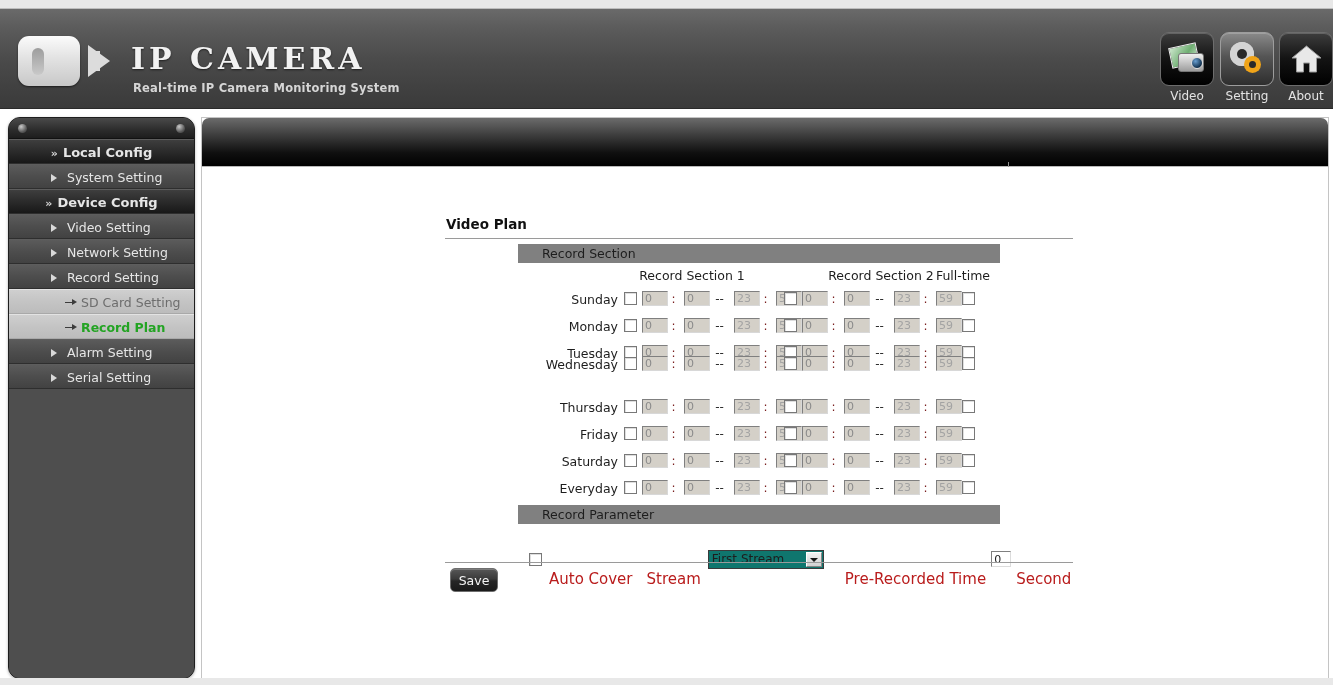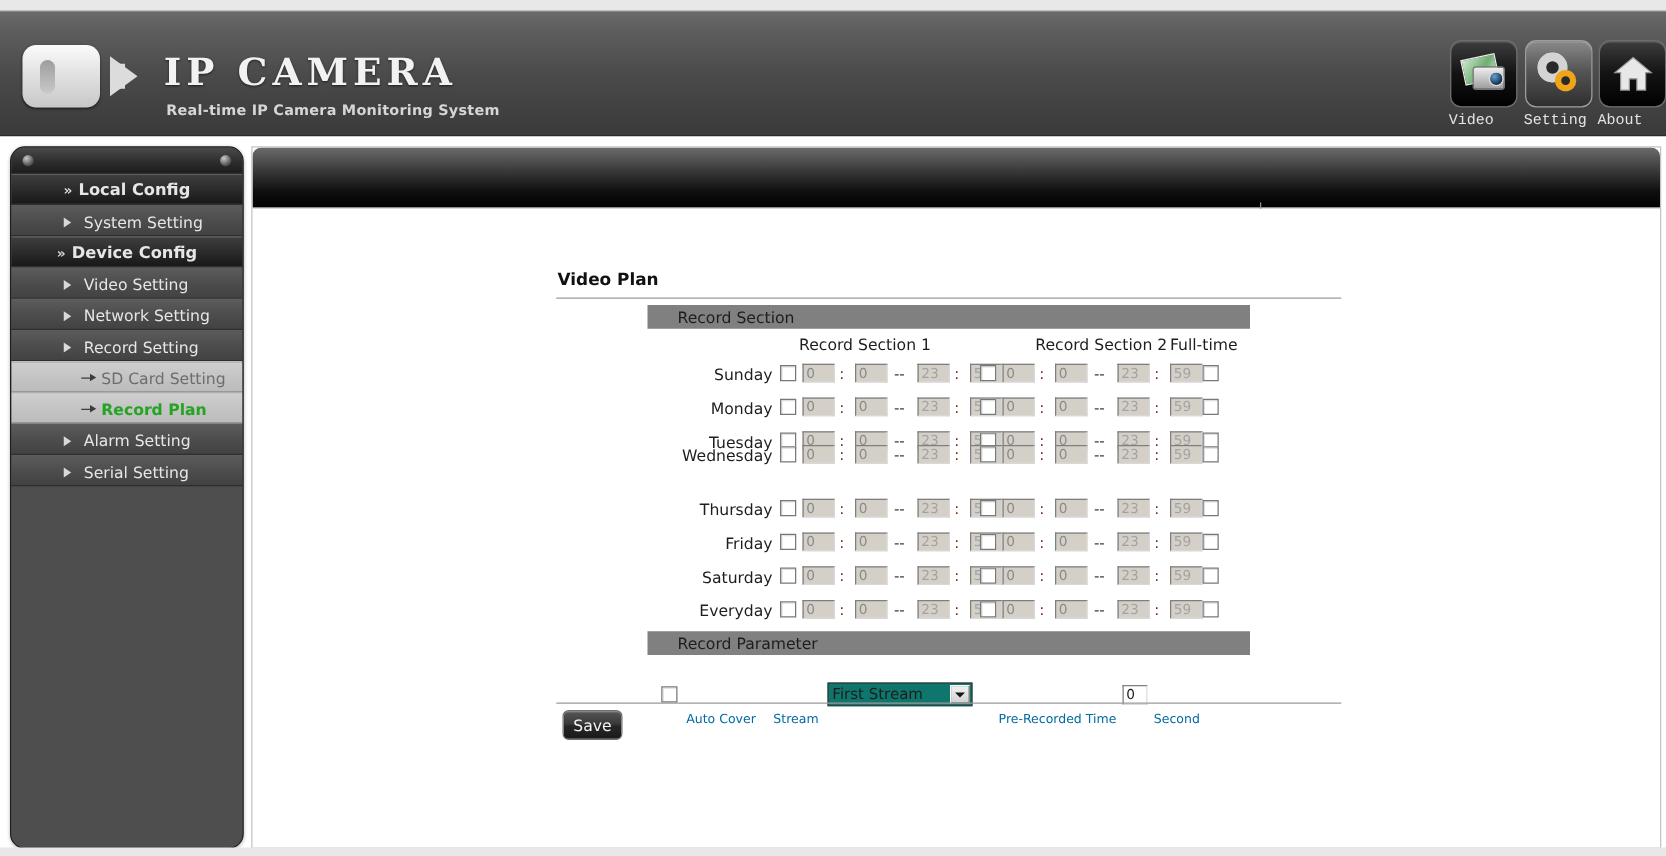--- a/index.html
+++ b/index.html
@@ -85,21 +85,21 @@
     font-weight: bold;
     color: #d6d6d6;
     letter-spacing: .2px;
   }
 
   
   .hnav {
     position: absolute;
     top: 23px;
     width: 56px;
-    font-family: Liberation Mono, monospace;
+    text-align: center;
   }
   .hnav .btn {
     width: 52px; height: 52px;
     margin: 0 auto;
     border-radius: 9px;
     background: linear-gradient(to bottom, #3d3d3d 0%, #141414 48%, #000 100%);
     border: 1px solid #6d6d6d;
     box-shadow: inset 0 1px 0 rgba(255,255,255,.2);
     position: relative;
   }
@@ -414,22 +414,22 @@
     position: absolute;
     left: 446px; top: 530px;
     width: 560px; height: 22px;
     font-size: 0;
     white-space: nowrap;
   }
   .param-row .lead { display: inline-block; width: 83px; }
   .ptext {
     display: inline-block;
     vertical-align: middle;
-    font-size: 10px;
-    color: #0369a1;
+    font-size: 15px;
+    color: #b91c1c;
     margin-top: 40px;
   }
   #auto-cover-label { margin-left: 7px; }
   #stream-label { margin-left: 14px; }
   .sel {
     display: inline-block;
     vertical-align: middle;
     position: relative;
     margin-left: 7px;
     width: 116px; height: 19px;

